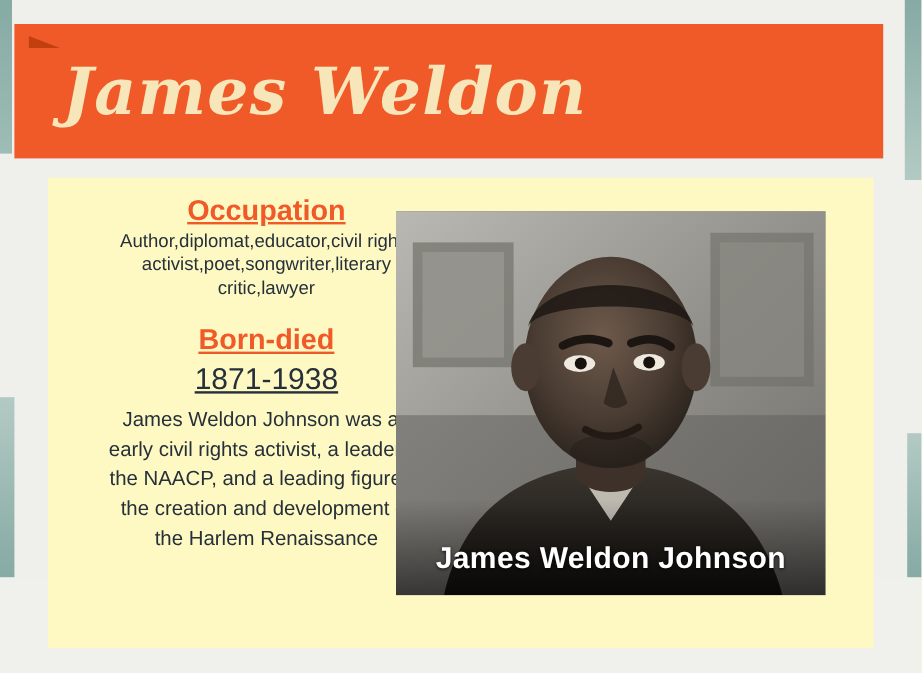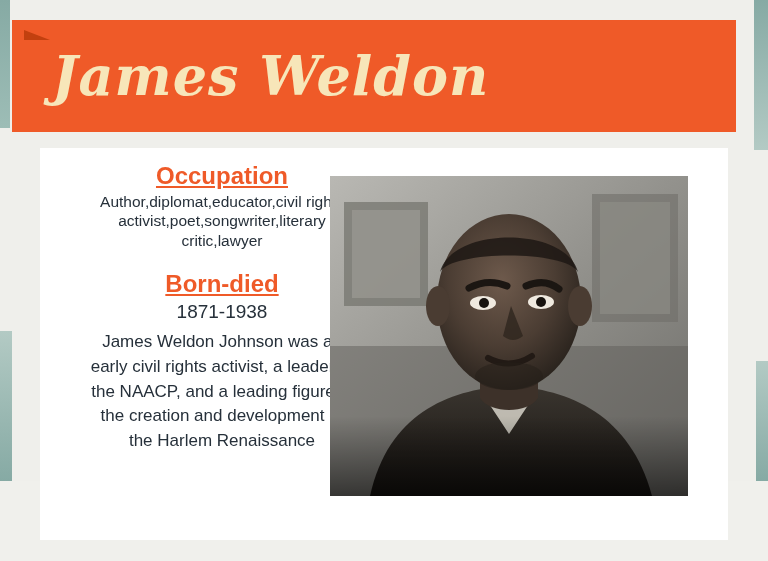--- a/index.html
+++ b/index.html
@@ -77,21 +77,21 @@
     white-space: nowrap;
   }
 
   
   .panel {
     position: absolute;
     left: 40px;
     top: 148px;
     width: 688px;
     height: 392px;
-    background: #ffffff;
+    background: #fef9c3;
   }
 
   .text-col {
     position: absolute;
     left: 48px;
     top: 8px;
     width: 268px;
     text-align: center;
   }
   .heading {
@@ -106,23 +106,24 @@
     margin-top: 19px;
   }
   .body-text {
     color: #26303a;
     font-size: 15.5px;
     line-height: 1.28;
     margin: 0 0 2px 0;
   }
   .dates {
     color: #26303a;
-    font-size: 19px;
+    font-size: 25px;
     line-height: 1.3;
     margin: 2px 0 0 0;
+    text-decoration: underline;
   }
   .accomplishment-text {
     color: #26303a;
     font-size: 17px;
     line-height: 1.45;
     margin: 6px 0 0 0;
   }
 
   
   .photo {
@@ -230,16 +231,17 @@
         <circle cx="211" cy="126" r="5" fill="#17120e"></circle>
 
         <path d="M181 130 L173 160 q 10 8 20 0 Z" fill="#2e251e" opacity="0.8"></path>
 
         <path d="M158 182 q 22 12 44 -2" stroke="#221a15" stroke-width="6" fill="none" stroke-linecap="round"></path>
 
         <ellipse cx="179" cy="200" rx="34" ry="14" fill="#241d18" opacity="0.5"></ellipse>
 
         <rect x="0" y="240" width="358" height="80" fill="url(#capGrad)"></rect>
       </svg>
+      <div class="photo-caption">James Weldon Johnson</div>
     </div>
 
   </div>
 </div>
 
 </body></html>

